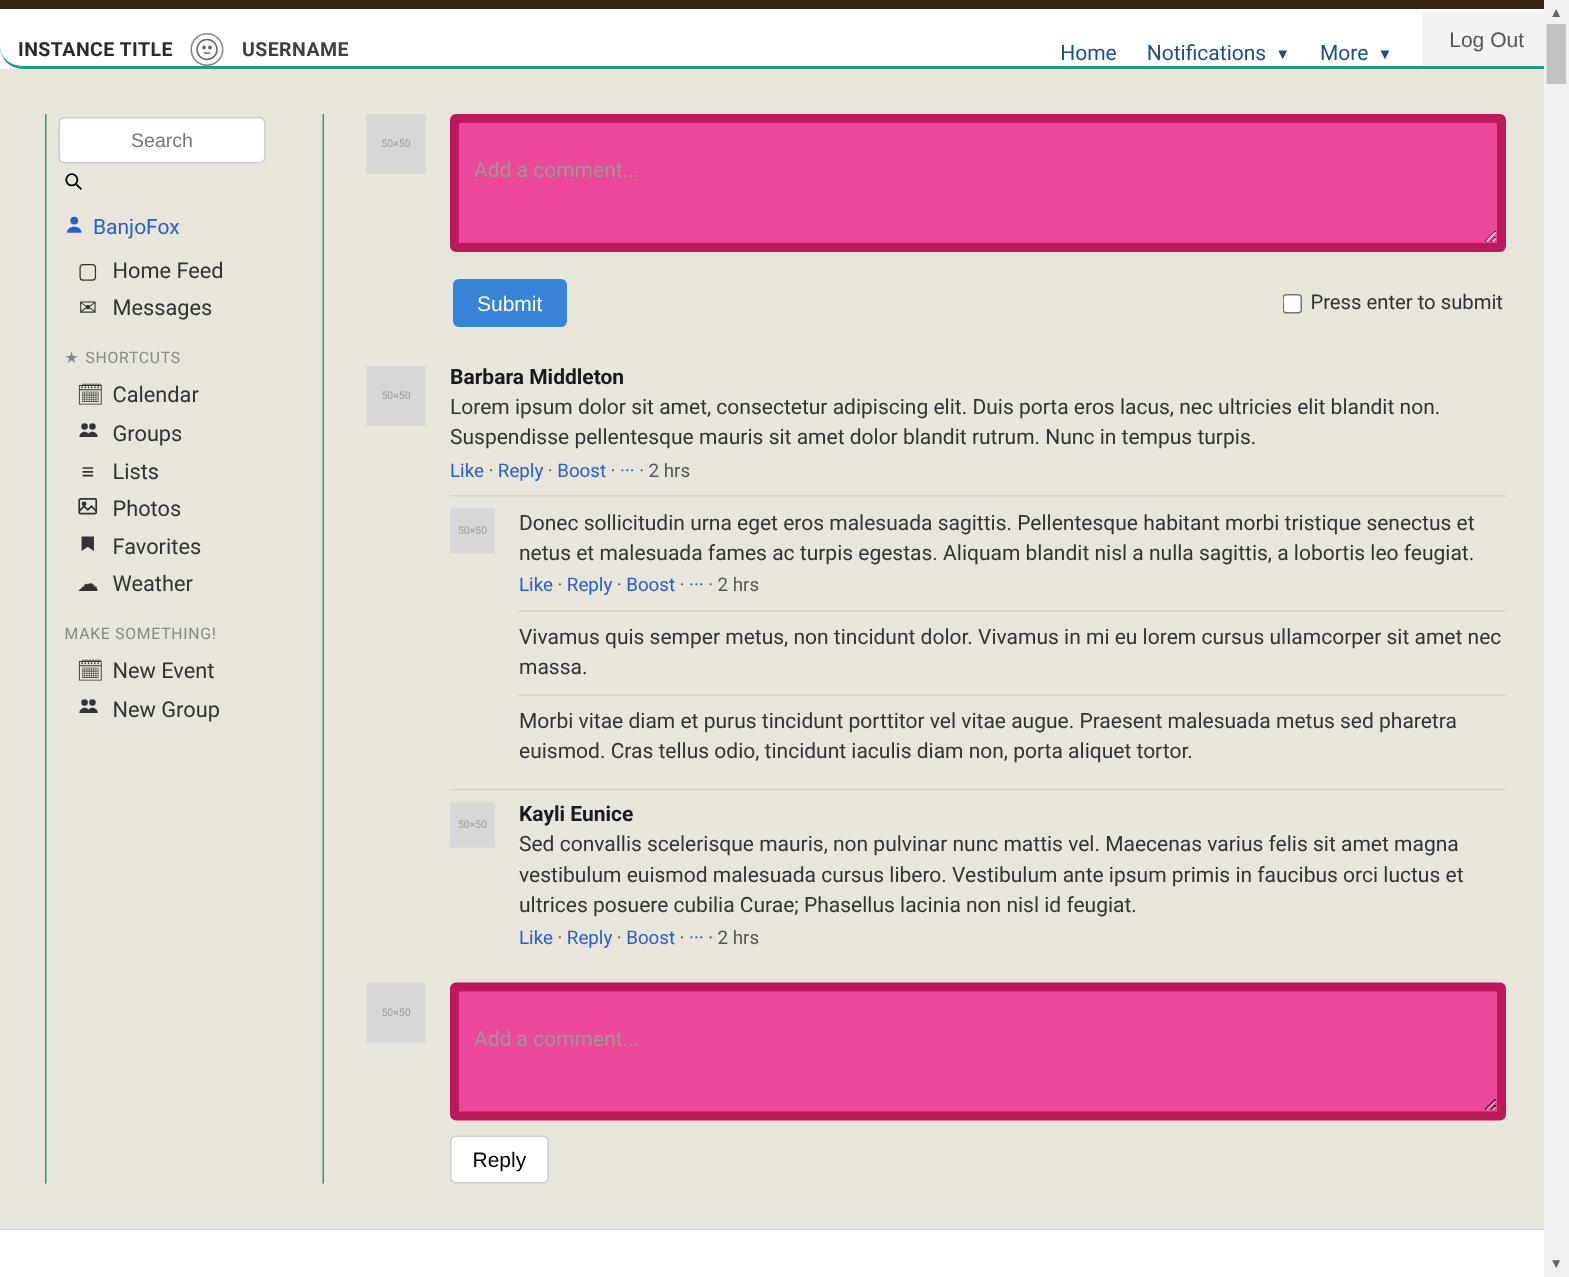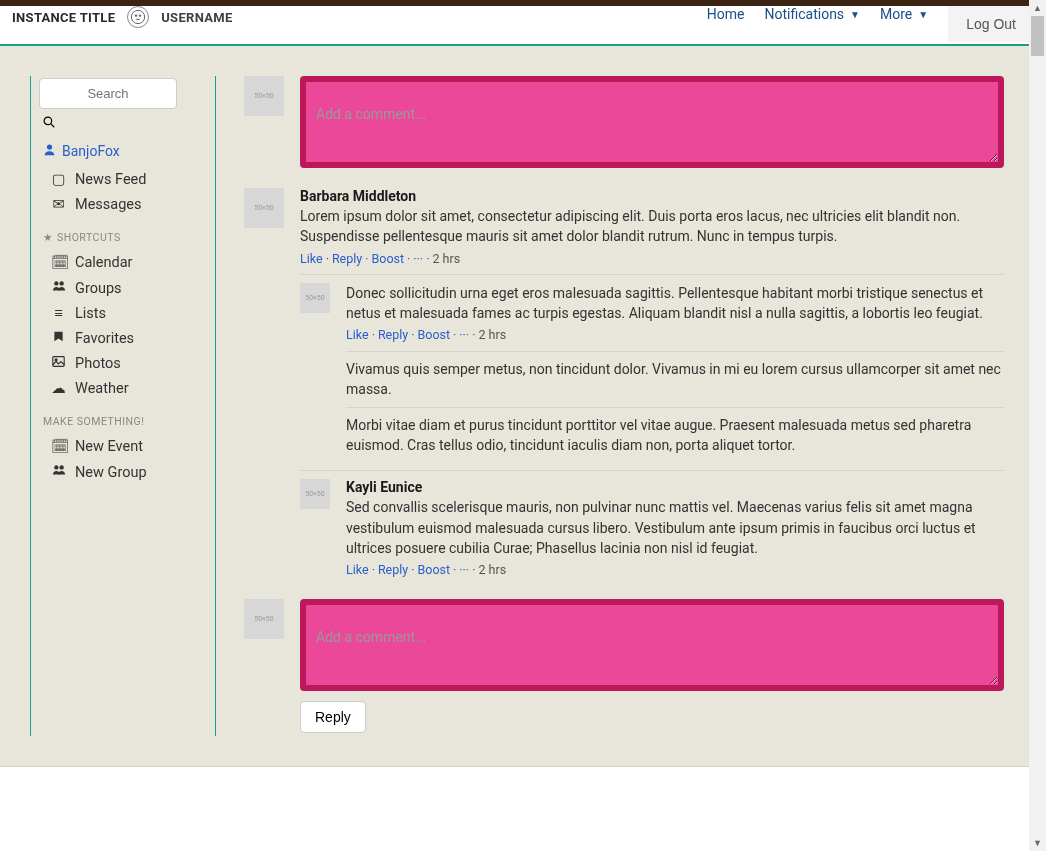--- a/index.html
+++ b/index.html
@@ -9,24 +9,25 @@
   color: #333;
   background: #fff;
 }
 .topbar-strip {
   height: 6px;
   background: #3c2414;
 }
 .header {
   height: 40px;
   display: flex;
-  align-items: flex-start;
+  align-items: flex-end;
   padding: 0 12px;
   border-bottom: 2px solid #1a9e8a;
   background: #fff;
+  border-radius: 15px;
 }
 .brand-group { display: flex; align-items: center; gap: 12px; }
 .instance-title { font-weight: 700; font-size: 13px; color: #2a2a2a; letter-spacing: .3px; }
 .logo {
   width: 22px; height: 22px;
   border: 1px solid #888; border-radius: 50%;
   display: inline-flex; align-items: center; justify-content: center;
   font-size: 12px; color: #666;
 }
 .username { font-weight: 700; font-size: 13px; color: #404040; letter-spacing: .3px; }
@@ -217,21 +218,21 @@
         <svg viewBox="0 0 16 16" width="13" height="13" fill="#295fcc">
             <circle cx="8" cy="5" r="3.2"></circle>
             <path d="M2 15c0-3.3 2.7-5 6-5s6 1.7 6 5"></path>
           </svg>
       </span>
       <span>BanjoFox</span>
     </div>
 
     <div class="sidebar-item">
       <span class="side-icon">▢</span>
-      <span>News Feed</span>
+      <span>Home Feed</span>
     </div>
     <div class="sidebar-item">
       <span class="side-icon">✉</span>
       <span>Messages</span>
     </div>
 
     <div class="sidebar-heading">
       <span>★</span>
       <span>SHORTCUTS</span>
     </div>
@@ -249,35 +250,35 @@
           </svg>
       </span>
       <span>Groups</span>
     </div>
     <div class="sidebar-item">
       <span class="side-icon">≡</span>
       <span>Lists</span>
     </div>
     <div class="sidebar-item">
       <span class="side-icon">
-        <svg viewBox="0 0 16 16" width="11" height="13" fill="#333">
-            <path d="M2 1h12v14l-6-4-6 4z"></path>
-          </svg>
-      </span>
-      <span>Favorites</span>
-    </div>
-    <div class="sidebar-item">
-      <span class="side-icon">
         <svg viewBox="0 0 16 16" width="13" height="13" fill="none" stroke="#333" stroke-width="1.4">
             <rect x="1" y="2" width="14" height="12" rx="1"></rect>
             <circle cx="5" cy="6" r="1.3" fill="#333"></circle>
             <path d="M1 12l4-4 3 3 3-3 4 4" fill="none"></path>
           </svg>
       </span>
       <span>Photos</span>
+    </div>
+    <div class="sidebar-item">
+      <span class="side-icon">
+        <svg viewBox="0 0 16 16" width="11" height="13" fill="#333">
+            <path d="M2 1h12v14l-6-4-6 4z"></path>
+          </svg>
+      </span>
+      <span>Favorites</span>
     </div>
     <div class="sidebar-item">
       <span class="side-icon">☁</span>
       <span>Weather</span>
     </div>
 
     <div class="sidebar-heading">MAKE SOMETHING!</div>
     <div class="sidebar-item">
       <span class="side-icon">🗓︎</span>
       <span>New Event</span>
@@ -293,20 +294,27 @@
       </span>
       <span>New Group</span>
     </div>
   </aside>
 
   <main class="content">
 
     <div class="comment-entry">
       <div class="avatar">50×50</div>
       <textarea class="comment-box" placeholder="Add a comment..." style=""></textarea>
+    </div>
+    <div class="submit-row">
+      <button class="submit-btn">Submit</button>
+      <label class="enter-submit">
+        <input type="checkbox" style="">
+        <span>Press enter to submit</span>
+      </label>
     </div>
 
     <div class="comment">
       <div class="avatar">50×50</div>
       <div class="comment-body">
         <div class="comment-author">Barbara Middleton</div>
         <div class="comment-text">Lorem ipsum dolor sit amet, consectetur adipiscing elit. Duis porta eros lacus, nec ultricies elit blandit non. Suspendisse pellentesque mauris sit amet dolor blandit rutrum. Nunc in tempus turpis.</div>
         <div class="comment-actions">
           <span class="action-link">Like</span><span class="action-sep">·</span><span class="action-link">Reply</span><span class="action-sep">·</span><span class="action-link">Boost</span><span class="action-sep">·</span><span class="action-link">···</span><span class="action-sep">·</span><span class="action-time">2 hrs</span>
         </div>

